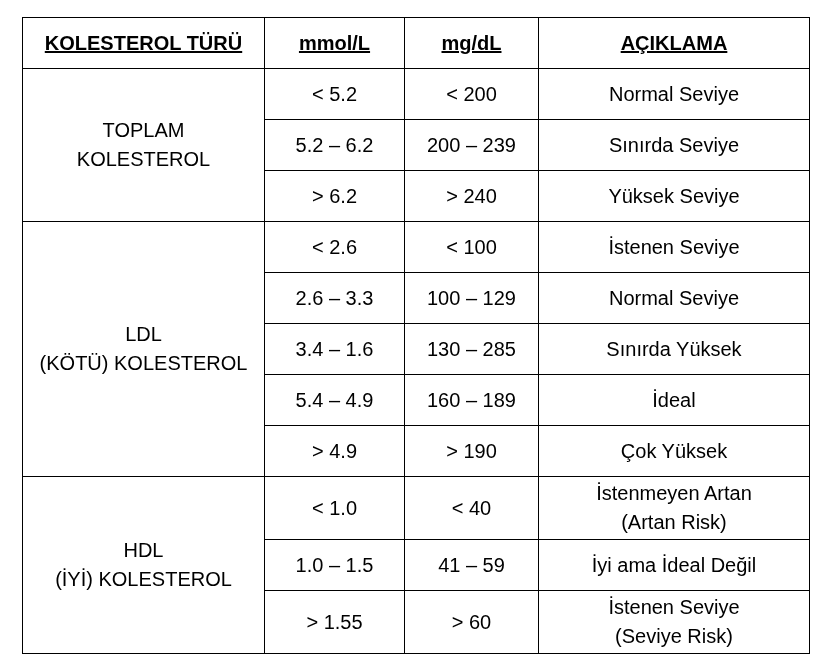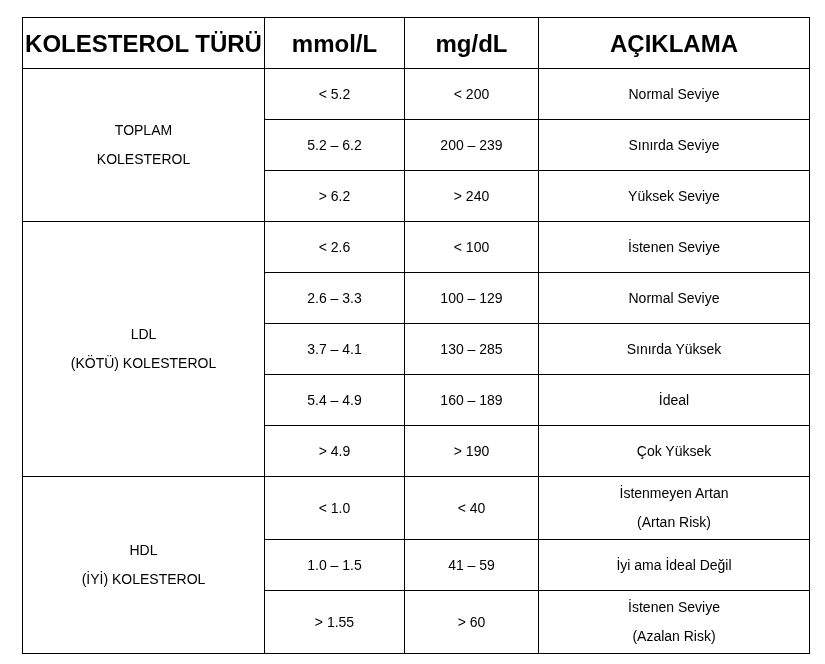--- a/index.html
+++ b/index.html
@@ -21,27 +21,28 @@
       top: 17px;
       border-collapse: collapse;
       table-layout: fixed;
       width: 787px;
     }
     table.chol td, table.chol th {
       border: 1.5px solid #000000;
       text-align: center;
       vertical-align: middle;
       padding: 0;
-      font-size: 14px;
+      font-size: 20px;
       line-height: 29px;
     }
     table.chol th {
       font-weight: bold;
-      font-size: 24px;
+      font-size: 20px;
       height: 50px;
+      text-decoration: underline;
     }
     col.c1 { width: 242px; }
     col.c2 { width: 140px; }
     col.c3 { width: 134px; }
     col.c4 { width: 271px; }
     .group-label { line-height: 29px; }
     tr.r51 td { height: 50px; }
     tr.r63 td { height: 62px; }
     .line { display: block; }
   </style>
@@ -93,21 +94,21 @@
       <td>&lt; 2.6</td>
       <td>&lt; 100</td>
       <td>İstenen Seviye</td>
     </tr>
     <tr class="r51">
       <td>2.6 – 3.3</td>
       <td>100 – 129</td>
       <td>Normal Seviye</td>
     </tr>
     <tr class="r51">
-      <td>3.7 – 4.1</td>
+      <td>3.4 – 1.6</td>
       <td>130 – 285</td>
       <td>Sınırda Yüksek</td>
     </tr>
     <tr class="r51">
       <td>5.4 – 4.9</td>
       <td>160 – 189</td>
       <td>İdeal</td>
     </tr>
     <tr class="r51">
       <td>&gt; 4.9</td>
@@ -130,17 +131,17 @@
     <tr class="r51">
       <td>1.0 – 1.5</td>
       <td>41 – 59</td>
       <td>İyi ama İdeal Değil</td>
     </tr>
     <tr class="r63">
       <td>&gt; 1.55</td>
       <td>&gt; 60</td>
       <td>
         <span class="line">İstenen Seviye</span>
-        <span class="line">(Azalan Risk)</span>
+        <span class="line">(Seviye Risk)</span>
       </td>
     </tr>
   </tbody>
 </table>
 
 </body></html>

